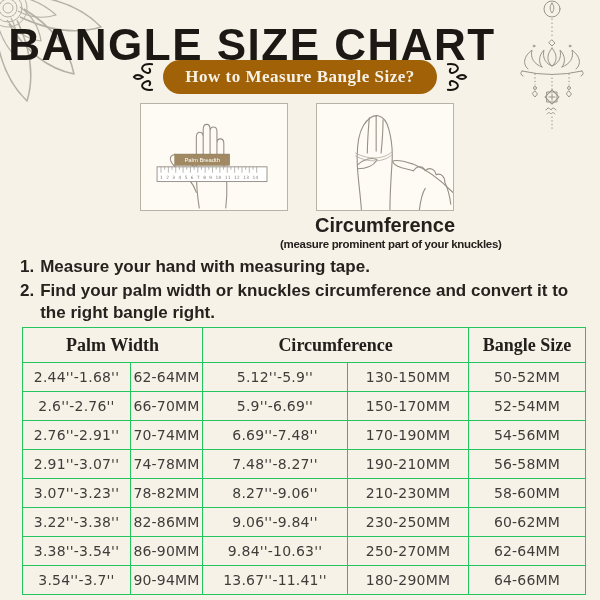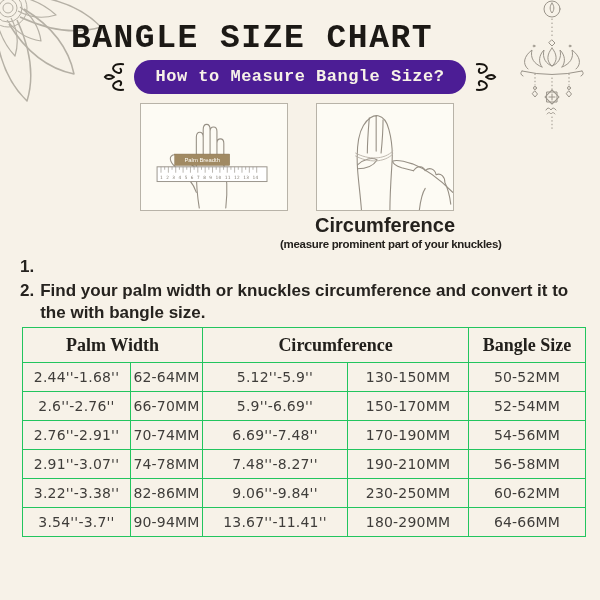--- a/index.html
+++ b/index.html
@@ -11,33 +11,33 @@
     overflow:hidden;
   }
   .page { position:relative; width:600px; height:600px; }
 
   .ornament-tl { position:absolute; left:0; top:0; width:118px; height:118px; pointer-events:none; }
   .ornament-tr { position:absolute; left:506px; top:0; width:92px; height:132px; pointer-events:none; }
 
   .title {
     position:absolute; top:20px; left:0; width:504px;
     text-align:center;
-    font-family:Liberation Mono, monospace;
-    font-weight:700; font-size:33px; letter-spacing:1.5px;
+    font-family:Liberation Sans, sans-serif;
+    font-weight:700; font-size:44px; letter-spacing:1.5px;
     color:#1c1915;
   }
 
   .banner-row {
     position:absolute; top:58px; left:0; width:600px; height:38px;
     display:flex; justify-content:center; align-items:center; gap:9px;
   }
   .pill {
-    background:#4c1d95; color:#f7f2e8;
+    background:#a16207; color:#f7f2e8;
     border-radius:18px; height:34px; line-height:34px; padding:0 22px;
-    font-family:Liberation Mono, monospace; font-weight:700; font-size:17px;
+    font-family:Liberation Serif, serif; font-weight:700; font-size:17px;
     letter-spacing:0.5px;
   }
   .flourish { width:22px; height:32px; }
   .flourish.right { transform:scaleX(-1); }
 
   .diagram-box {
     position:absolute; top:103px; height:108px;
     background:#fdfbf4; border:1px solid #b8b3a8; box-sizing:border-box;
   }
   .box-width { left:140px; width:148px; }
@@ -184,24 +184,25 @@
   </div>
 
   <div class="caption-circ">
     <div>Circumference</div>
     <div class="subcaption">(measure prominent part of your knuckles)</div>
   </div>
 
   <div class="instructions">
     <div class="instr-row">
       <span class="instr-num">1.</span>
+      <span>Measure your hand with measuring tape.</span>
     </div>
     <div class="instr-row">
       <span class="instr-num">2.</span>
-      <span>Find your palm width or knuckles circumference and convert it to the with bangle size.</span>
+      <span>Find your palm width or knuckles circumference and convert it to the right bangle right.</span>
     </div>
   </div>
 
   <table class="size-table">
     <colgroup>
       <col style="width:108px">
         <col style="width:72px">
         <col style="width:145px">
         <col style="width:121px">
         <col style="width:117px">
@@ -236,27 +237,41 @@
           <td>54-56MM</td>
       </tr>
       <tr>
         <td>2.91''-3.07''</td>
           <td>74-78MM</td>
           <td>7.48''-8.27''</td>
           <td>190-210MM</td>
           <td>56-58MM</td>
       </tr>
       <tr>
+        <td>3.07''-3.23''</td>
+          <td>78-82MM</td>
+          <td>8.27''-9.06''</td>
+          <td>210-230MM</td>
+          <td>58-60MM</td>
+      </tr>
+      <tr>
         <td>3.22''-3.38''</td>
           <td>82-86MM</td>
           <td>9.06''-9.84''</td>
           <td>230-250MM</td>
           <td>60-62MM</td>
       </tr>
       <tr>
+        <td>3.38''-3.54''</td>
+          <td>86-90MM</td>
+          <td>9.84''-10.63''</td>
+          <td>250-270MM</td>
+          <td>62-64MM</td>
+      </tr>
+      <tr>
         <td>3.54''-3.7''</td>
           <td>90-94MM</td>
           <td>13.67''-11.41''</td>
           <td>180-290MM</td>
           <td>64-66MM</td>
       </tr>
     </tbody>
   </table>
 
 </div>

